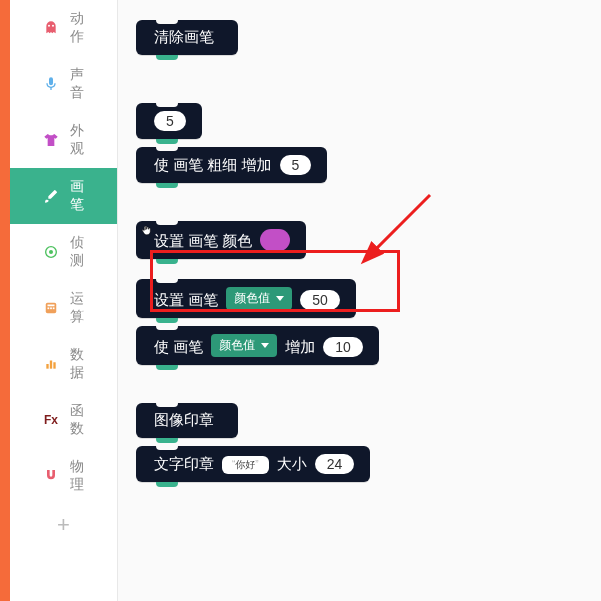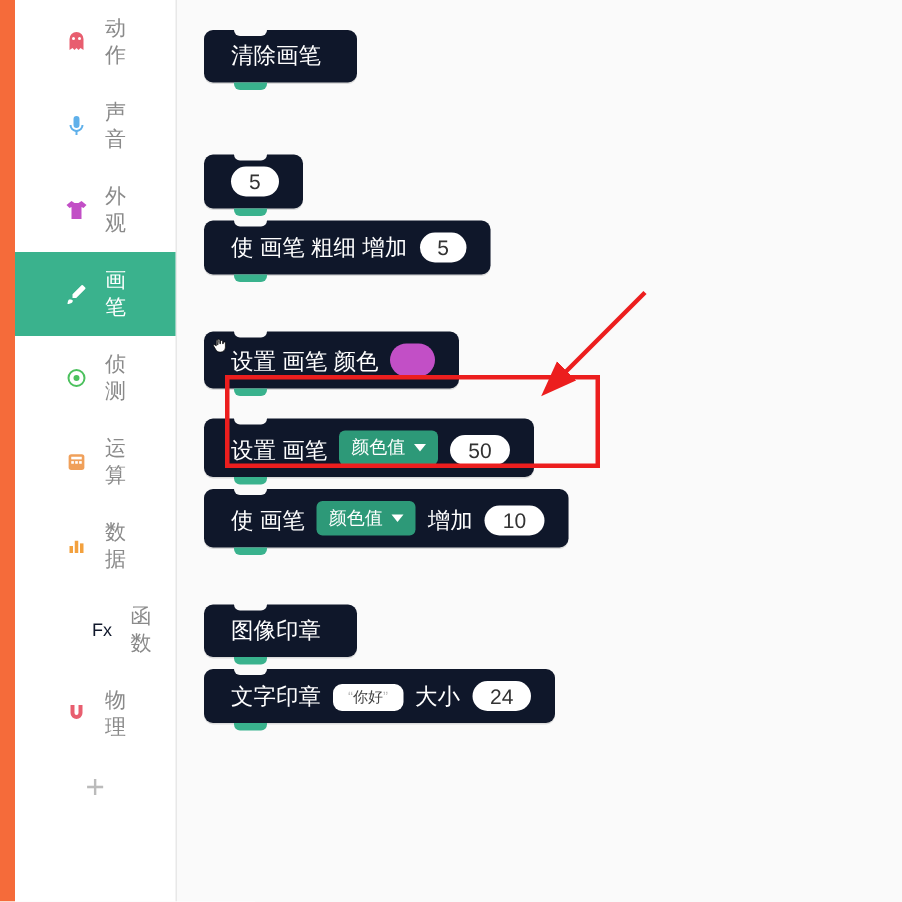--- a/index.html
+++ b/index.html
@@ -237,21 +237,21 @@
       <span class="side-icon">
         <svg viewBox="0 0 24 24" width="14" height="14">
             <rect x="4" y="12" width="4" height="8" fill="#f3a13e"></rect>
             <rect x="10" y="6" width="4" height="14" fill="#f3a13e"></rect>
             <rect x="16" y="9" width="4" height="11" fill="#f3a13e"></rect>
           </svg>
       </span>
       <span class="side-label">数据</span>
     </div>
     <div class="side-item">
-      <span class="side-icon" style="color:#0f172a;font-weight:normal;font-size:12px;margin-left:17px;">Fx</span>
+      <span class="side-icon" style="color:#7f1d1d;font-weight:bold;font-size:12px;">Fx</span>
       <span class="side-label">函数</span>
     </div>
     <div class="side-item">
       <span class="side-icon">
         <svg viewBox="0 0 24 24" width="16" height="16">
             <path fill="#e85e6f" d="M6 3v8a6 6 0 0 0 12 0V3h-4v8a2 2 0 1 1-4 0V3z"></path>
           </svg>
       </span>
       <span class="side-label">物理</span>
     </div>

